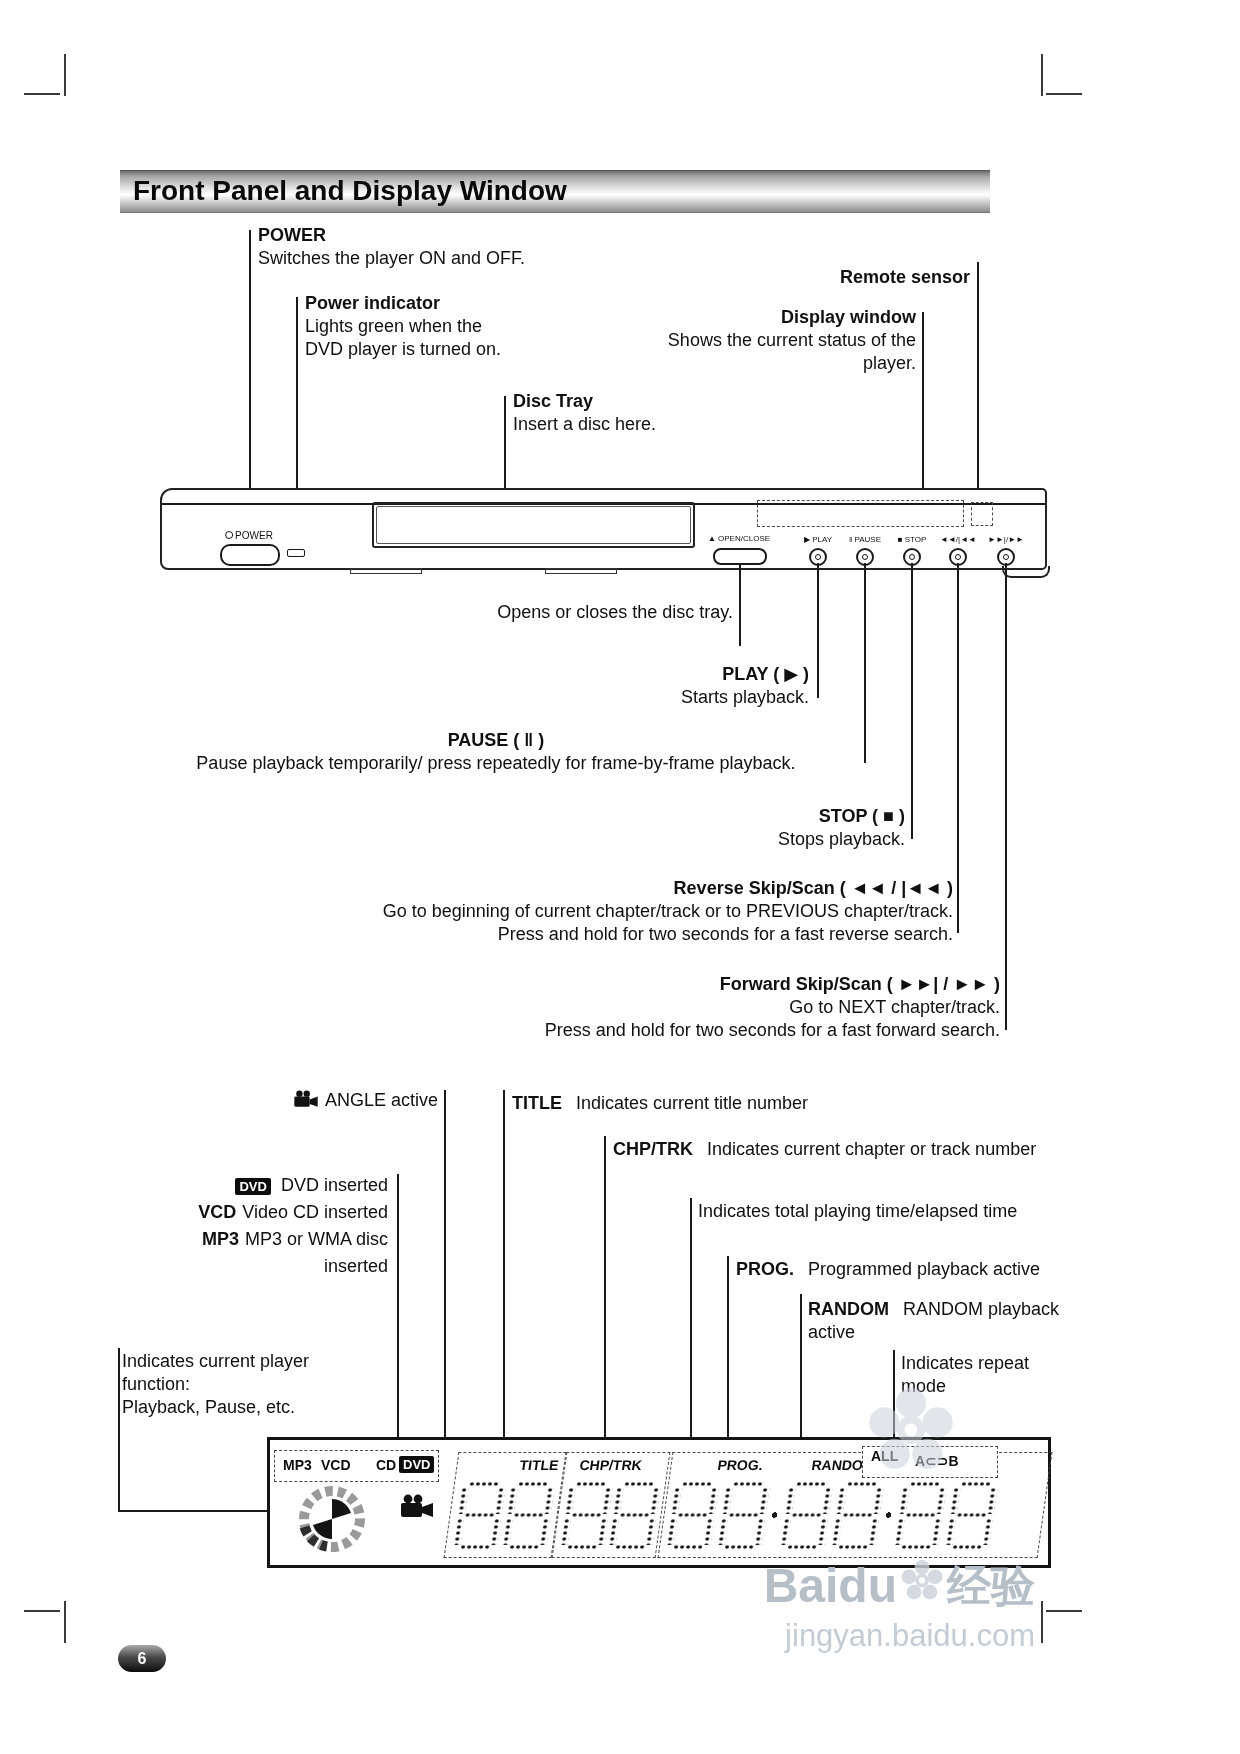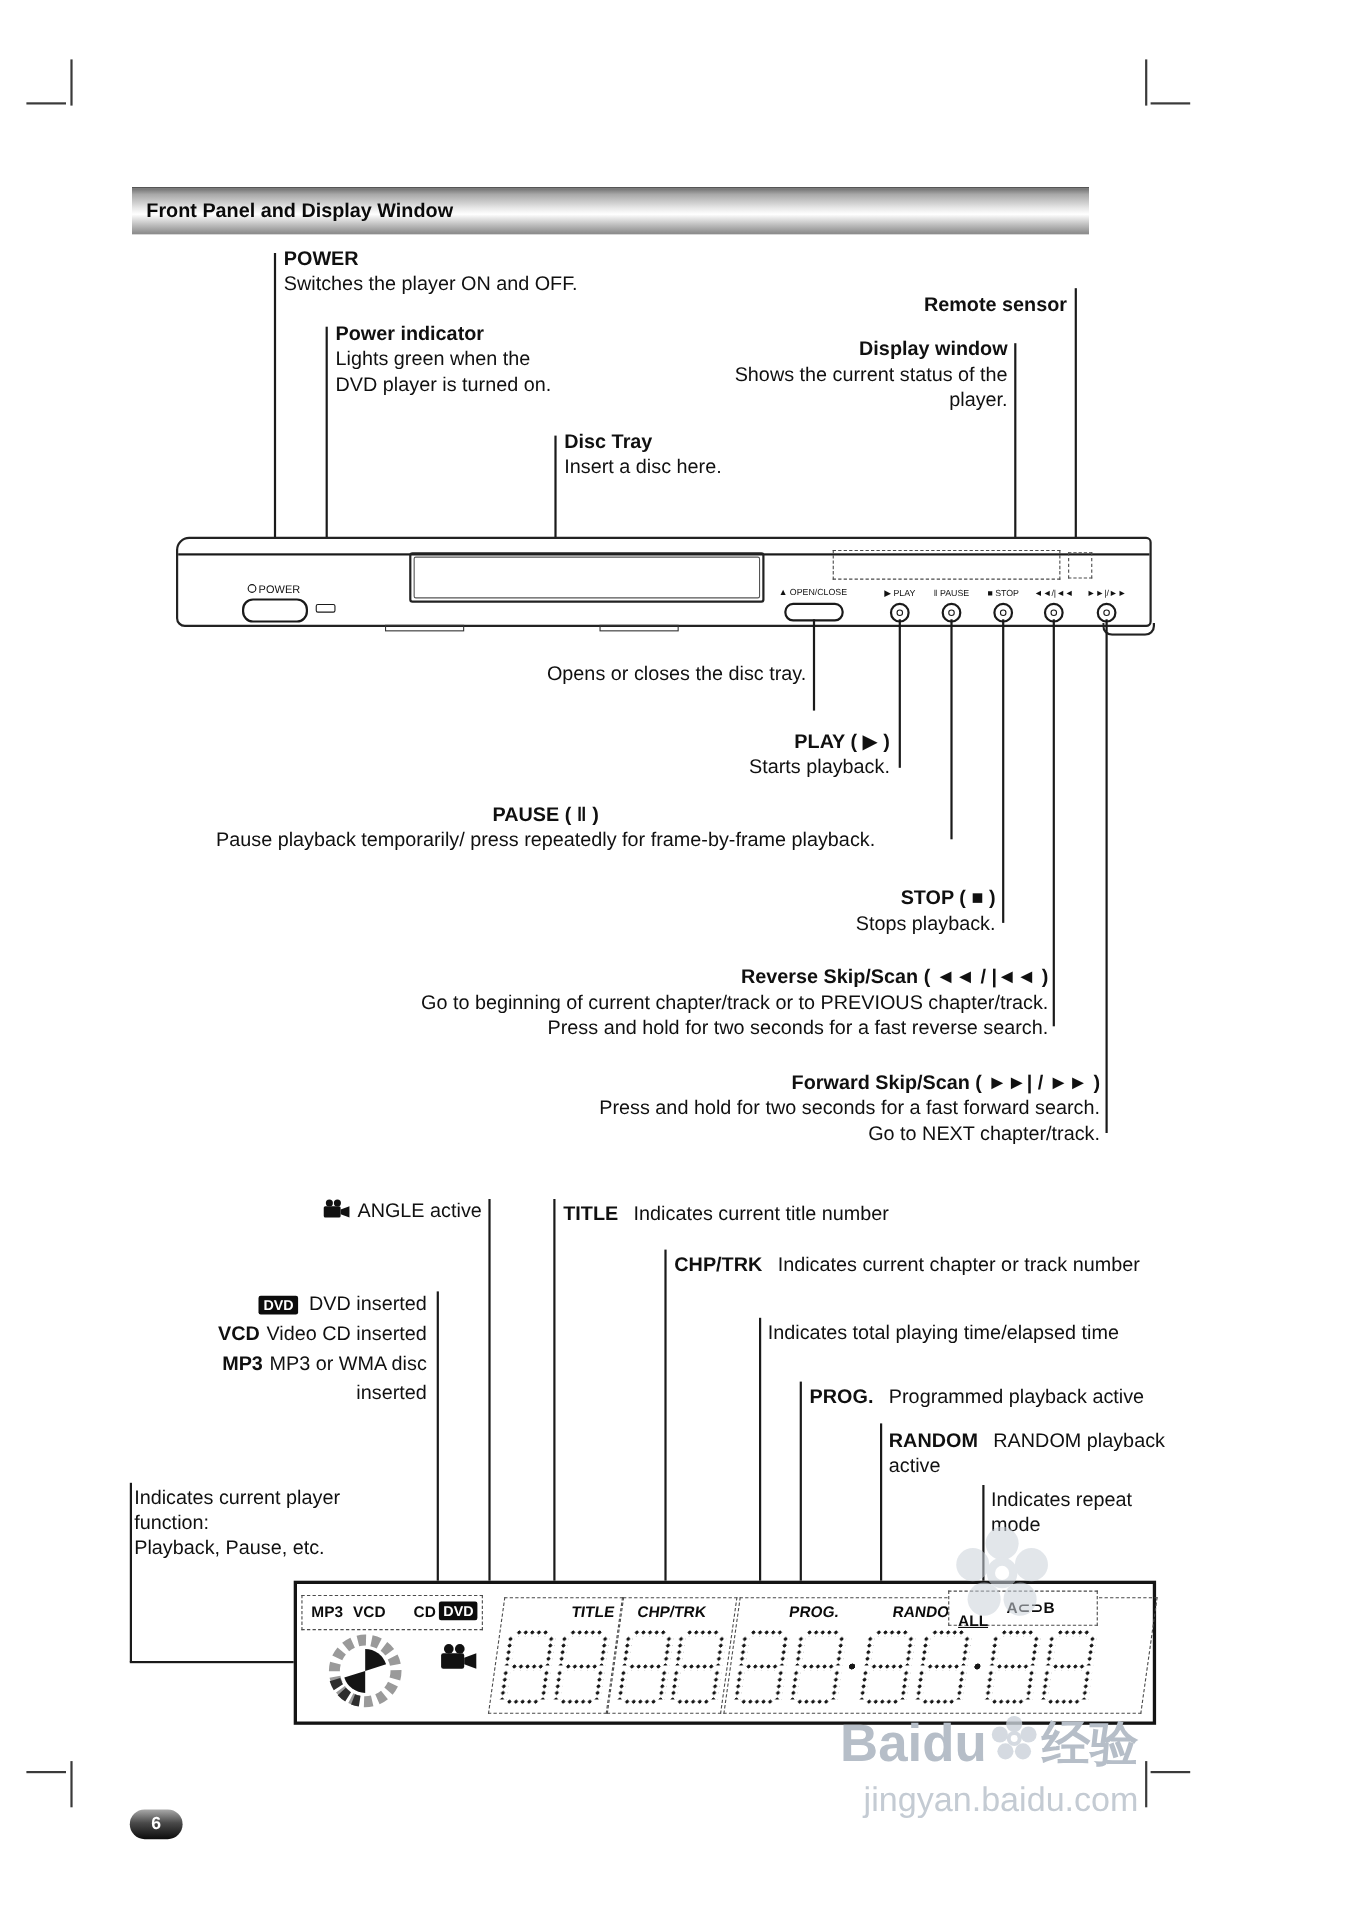--- a/index.html
+++ b/index.html
@@ -10,21 +10,21 @@
   .vl{position:absolute;width:1.5px;background:#1a1a1a;}
   .hl{position:absolute;height:1.5px;background:#1a1a1a;}
   .crop{position:absolute;background:#3a3a3a;}
   .co{position:absolute;font-size:18px;line-height:23px;color:#101010;}
   .co .t{font-weight:bold;}
   .ra{text-align:right;}
   
   #hdr{position:absolute;left:120px;top:170px;width:870px;height:41px;
        background:linear-gradient(180deg,#6f6f6f 0%,#a8a8a8 14%,#e9e9e9 45%,#ffffff 58%,#c2c2c2 80%,#8d8d8d 100%);
        border-top:1px solid #555;border-bottom:1px solid #777;}
-  #hdr span{display:block;padding-left:13px;font-size:18px;line-height:40px;font-weight:bold;color:#0a0a0a;}
+  #hdr span{display:block;padding-left:13px;font-size:28px;line-height:40px;font-weight:bold;color:#0a0a0a;}
   
   .player{position:absolute;left:160px;top:488px;width:883px;height:78px;border:2px solid #222;
           border-radius:12px 5px 5px 8px;background:#fff;}
   .blabel{position:absolute;transform:translateX(-50%);font-size:9px;line-height:10px;white-space:nowrap;color:#111;}
   .rbtn{position:absolute;width:14px;height:14px;border:2px solid #1a1a1a;border-radius:50%;}
   .rbtn i{position:absolute;left:3.5px;top:3.5px;width:4px;height:4px;border:1.5px solid #1a1a1a;border-radius:50%;}
   
   .lg{position:absolute;font-size:18px;line-height:23px;color:#101010;}
   .lg b{margin-right:14px;}
   .badge{display:inline-block;background:#0c0c0c;color:#fff;font-weight:bold;font-size:13px;line-height:15px;
@@ -169,22 +169,22 @@
     <div class="t">STOP ( ■ )</div>
     <div>Stops playback.</div>
   </div>
   <div class="co ra" style="right:287px;top:877px;width:700px;">
     <div class="t">Reverse Skip/Scan ( ◄◄ / |◄◄ )</div>
     <div>Go to beginning of current chapter/track or to PREVIOUS chapter/track.</div>
     <div>Press and hold for two seconds for a fast reverse search.</div>
   </div>
   <div class="co ra" style="right:240px;top:973px;width:700px;">
     <div class="t">Forward Skip/Scan ( ►►| / ►► )</div>
+    <div>Go to NEXT chapter/track.</div>
     <div>Press and hold for two seconds for a fast forward search.</div>
-    <div>Go to NEXT chapter/track.</div>
   </div>
 
   <div class="lg ra" style="right:802px;top:1089px;width:300px;">
     <svg width="26" height="19" viewBox="0 0 34 26" style="vertical-align:-3px;margin-right:6px;">
       <circle cx="8" cy="5" r="4.4" fill="#111"></circle>
         <circle cx="18" cy="5" r="4.4" fill="#111"></circle>
       <rect x="1" y="9" width="21" height="14" rx="2" fill="#111"></rect>
       <path d="M22 13 L33 9 L33 23 L22 19 Z" fill="#111"></path>
     </svg><span>ANGLE active</span>
   </div>
@@ -354,21 +354,21 @@
         <i class="seg b"></i>
         <i class="seg c"></i>
         <i class="seg d"></i>
         <i class="seg e"></i>
         <i class="seg f"></i>
         <i class="seg g"></i>
       </div>
   </div>
 
   <div class="dash" style="left:862px;top:1446px;width:134px;height:30px;background:#fff;">
-    <span class="dlab" style="left:8px;top:18px;text-decoration:underline;">ALL</span>
+    <span class="dlab" style="left:8px;top:1px;">ALL</span>
     <span class="dlab" style="left:52px;top:6px;">A⊂⊃B</span>
   </div>
 
   <div id="pgbadge">
     <span>6</span>
   </div>
 
   <svg class="abs" style="left:868px;top:1388px;opacity:.55;" width="86" height="86" viewBox="0 0 40 40">
     <g fill="#cbd2da">
         <circle cx="20" cy="7" r="7"></circle>

